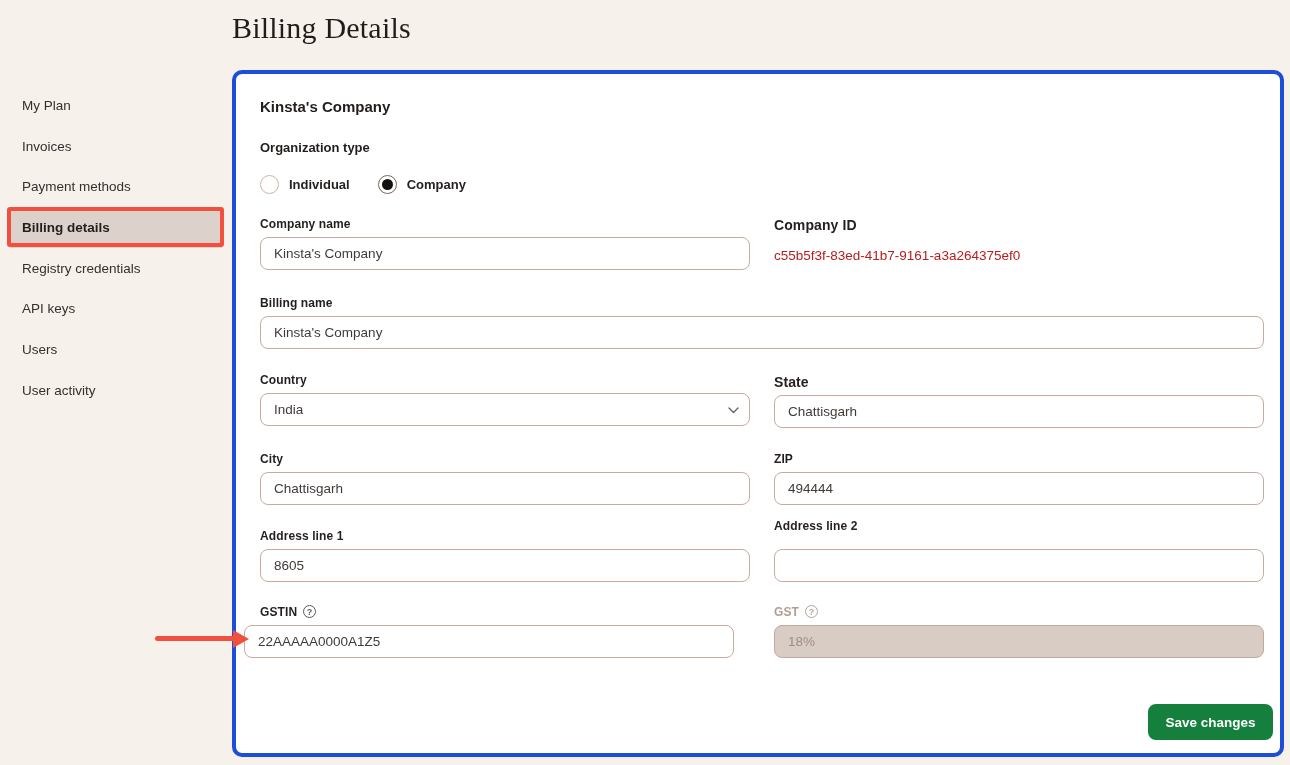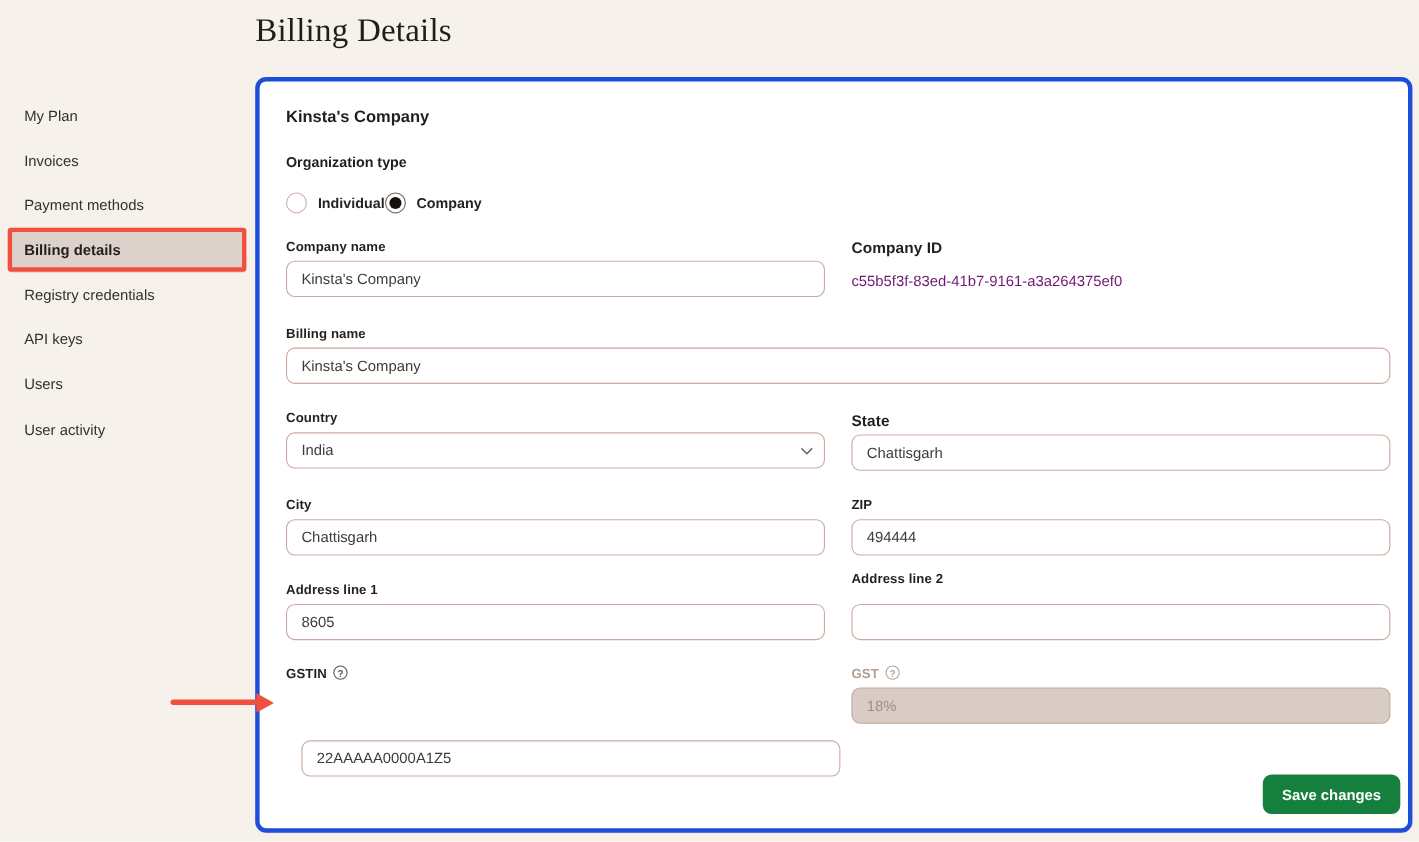--- a/index.html
+++ b/index.html
@@ -46,21 +46,21 @@
   
   .card {
     position:absolute; left:232px; top:70px; width:1052px; height:687px;
     background:#ffffff; border:4px solid #1d4ed8; border-radius:10px;
     box-shadow:0 1px 2px rgba(90,70,60,.04);
   }
   .card * { position:absolute; }
   .card-heading { left:24px; top:24px; font-size:15px; font-weight:700; }
   .section-label { left:24px; top:66px; font-size:13px; font-weight:700; }
   
-  .radio-row { left:24px; top:99px; width:400px; height:22px; display:flex; position:absolute;text-align:center; }
+  .radio-row { left:24px; top:99px; width:400px; height:22px; display:flex; gap:28px; position:absolute;text-align:center; }
   .radio-opt { position:static; display:flex; align-items:center; gap:10px; cursor:pointer; }
   .radio-circle {
     position:static; width:19px; height:19px; border-radius:50%;
     border:1.5px solid #cfb3a8; background:#fff;
     display:flex; align-items:center; justify-content:center;
   }
   .radio-circle.checked { border-color:#7c6457; }
   .radio-dot { position:static; width:11px; height:11px; border-radius:50%; background:#141211; }
   .radio-label { position:static; font-size:13px; font-weight:700; color:#262220; }
   
@@ -70,21 +70,21 @@
   .t-input {
     height:33px; background:#fff;
     border:1px solid #c9ab9f; border-radius:8px;
     padding:0 13px; font-size:13.5px; color:#413b38;
     font-family:"Liberation Sans", sans-serif; outline:none; width:490px;
   }
   .t-input.wide { width:1004px; }
   .t-input:disabled {
     background:#d8ccc5; border-color:#c0a99e; color:#a18d83;
   }
-  .static-value { font-size:13.5px; color:#701a75; }
+  .static-value { font-size:13.5px; color:#b91c1c; }
   .help-icon {
     position:static; display:inline-flex; align-items:center; justify-content:center;
     width:13px; height:13px; border:1px solid #5d5855; border-radius:50%;
     font-size:9px; font-weight:700; color:#5d5855; margin-left:6px; vertical-align:1px;
   }
   .help-icon.muted { border-color:#b8a498; color:#b8a498; }
   .label-row { display:flex; align-items:flex-start; }
   .chevron-icon { pointer-events:none; }
   
   .save-btn {
@@ -158,21 +158,21 @@
   <div class="f-label" style="left:24px; top:455px;">Address line 1</div>
   <input class="t-input" style="left: 24px; top: 475px;" value="8605">
 
   <div class="f-label" style="left:538px; top:445px;">Address line 2</div>
   <input class="t-input" style="left: 538px; top: 475px;" value="">
 
   <div class="f-label label-row" style="left:24px; top:531px;">
       <span style="position:static;">GSTIN</span>
       <span class="help-icon">?</span>
     </div>
-  <input class="t-input" style="left: 38px; top: 551px; margin-top: 48px;" value="22AAAAA0000A1Z5">
+  <input class="t-input" style="left: 8px; top: 551px;" value="22AAAAA0000A1Z5">
 
   <div class="f-label muted label-row" style="left:538px; top:531px;">
       <span style="position:static;">GST</span>
       <span class="help-icon muted">?</span>
     </div>
   <input class="t-input" style="left: 538px; top: 551px;" disabled="" value="18%">
 
   <button class="save-btn">Save changes</button>
 
 </section>

